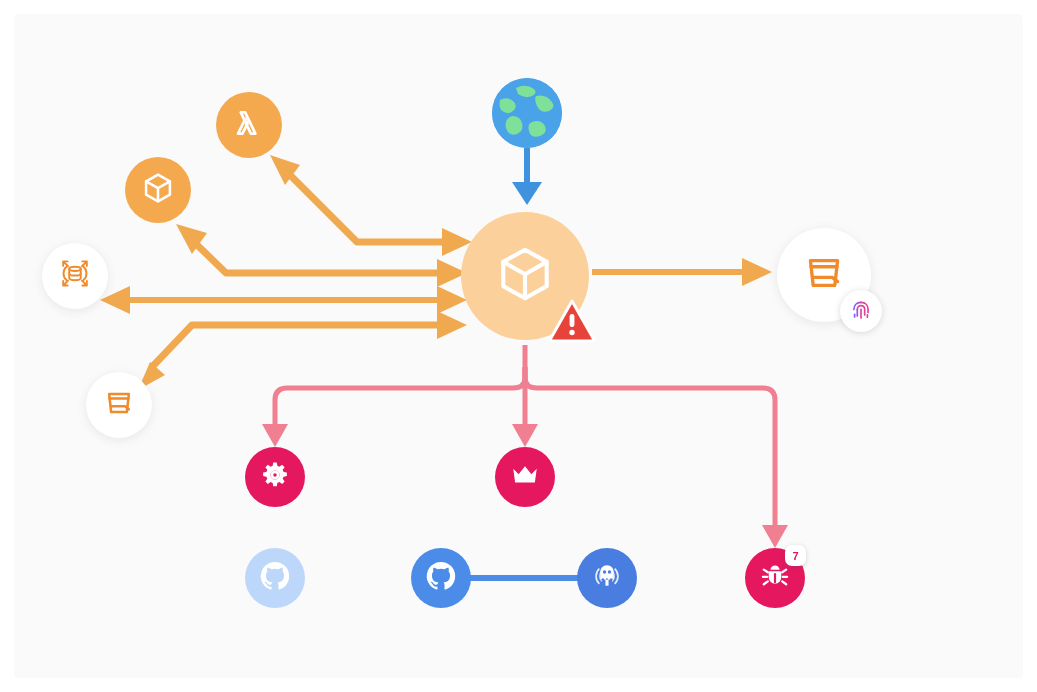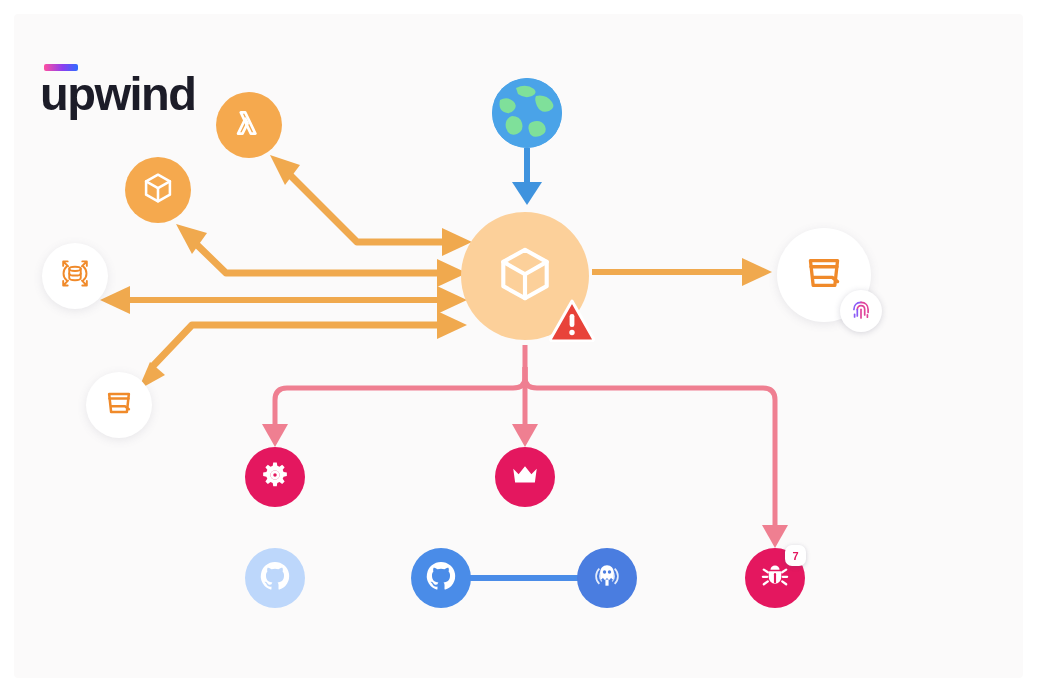--- a/index.html
+++ b/index.html
@@ -108,24 +108,20 @@
     width: 46px;
     height: 44px;
   }
 </style>
 </head>
 <body>
 
 <div id="stage">
   <div id="canvas"></div>
 
-  <div id="logo">
-    <div id="logo-bar"></div>
-    <div id="logo-text">upwind</div>
-  </div>
 
   <svg id="wires" viewBox="0 0 1037 692">
     <defs>
       <linearGradient id="gradChain" x1="0" y1="0" x2="1" y2="0">
         <stop offset="0%" stop-color="#4a8ce8"></stop>
         <stop offset="100%" stop-color="#e4175f"></stop>
       </linearGradient>
       <linearGradient id="gradChainLight" x1="0" y1="0" x2="1" y2="0">
         <stop offset="0%" stop-color="#cfe0fb"></stop>
         <stop offset="100%" stop-color="#7aaaf0"></stop>

